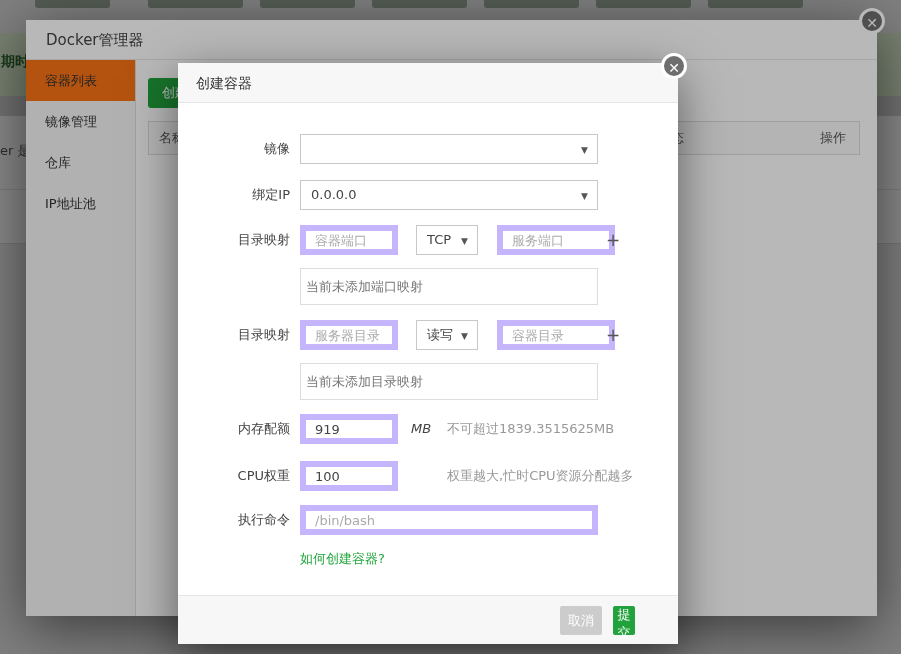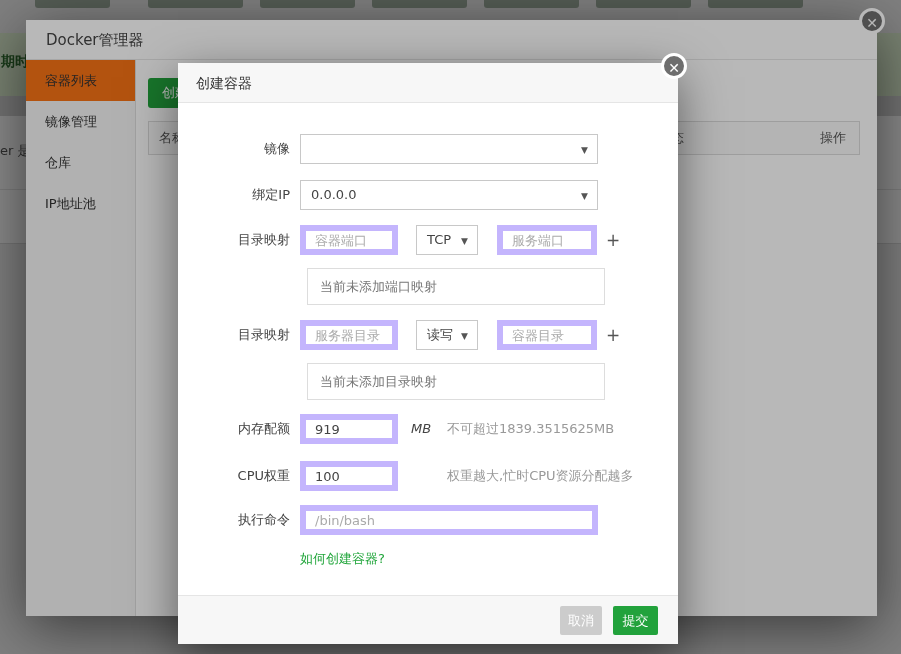--- a/index.html
+++ b/index.html
@@ -55,33 +55,33 @@
   .lbl { position:absolute; left:0; top:0; width:112px; text-align:right; line-height:30px; color:#444; }
   .ctl { position:absolute; top:0; height:30px; }
   .sel { border:1px solid #c8c8c8; background:#fff; line-height:28px; padding:0 10px; color:#444; cursor:pointer; }
   .sel .arr { position:absolute; right:9px; top:1px; line-height:28px; font-size:9px; color:#555; }
   .inp { border:6px solid #c4b5fd; padding:0 9px; font-size:13px; color:#444; outline:none;
          font-family:"DejaVu Sans","Liberation Sans",sans-serif; background:#fff; }
   .inp::placeholder { color:#aaa; opacity:1; }
   .w-wide { left:122px; width:298px; }
   .w-sm   { left:122px; width:98px; }
   .w-mid  { left:238px; width:62px; }
-  .w-third{ left:319px; width:100px; }
+  .w-third{ left:319px; width:118px; }
   .plus { position:absolute; left:425px; top:0; width:20px; line-height:30px; font-size:17px; color:#555;
           text-align:center; cursor:pointer; }
   .empty-box { position:absolute; left:122px; width:298px; height:37px; border:1px solid #ddd;
-               line-height:35px; padding:0 12px; color:#777;margin-left:7px; }
+               line-height:35px; padding:0 5px; color:#777; }
   .unit { position:absolute; left:233px; top:0; line-height:30px; color:#444;font-style:italic; }
   .hint { position:absolute; left:269px; top:0; line-height:30px; color:#999; white-space:nowrap; }
   .help-link { position:absolute; left:122px; top:447px; color:#20a53a; text-decoration:none; cursor:pointer; }
   .cm-footer { position:absolute; left:0; bottom:0; width:100%; height:49px; background:#f7f7f7; border-top:1px solid #e5e5e5; }
   .btn { position:absolute; top:10px; height:29px; border:none; border-radius:2px; color:#fff;
          font-size:13px; cursor:pointer; font-family:"DejaVu Sans","Liberation Sans",sans-serif; }
   .btn-cancel { left:382px; width:42px; background:#ccc; }
-  .btn-submit { left:435px; width:45px; background:#22a23c; }
+  .btn-submit { left:435px; width:22px; background:#22a23c; }
 
   
   .r-image   { top:31px; }
   .r-ip      { top:77px; }
   .r-port    { top:122px; }
   .b-port    { top:165px; }
   .r-dir     { top:217px; }
   .b-dir     { top:260px; }
   .r-mem     { top:311px; }
   .r-cpu     { top:358px; }

